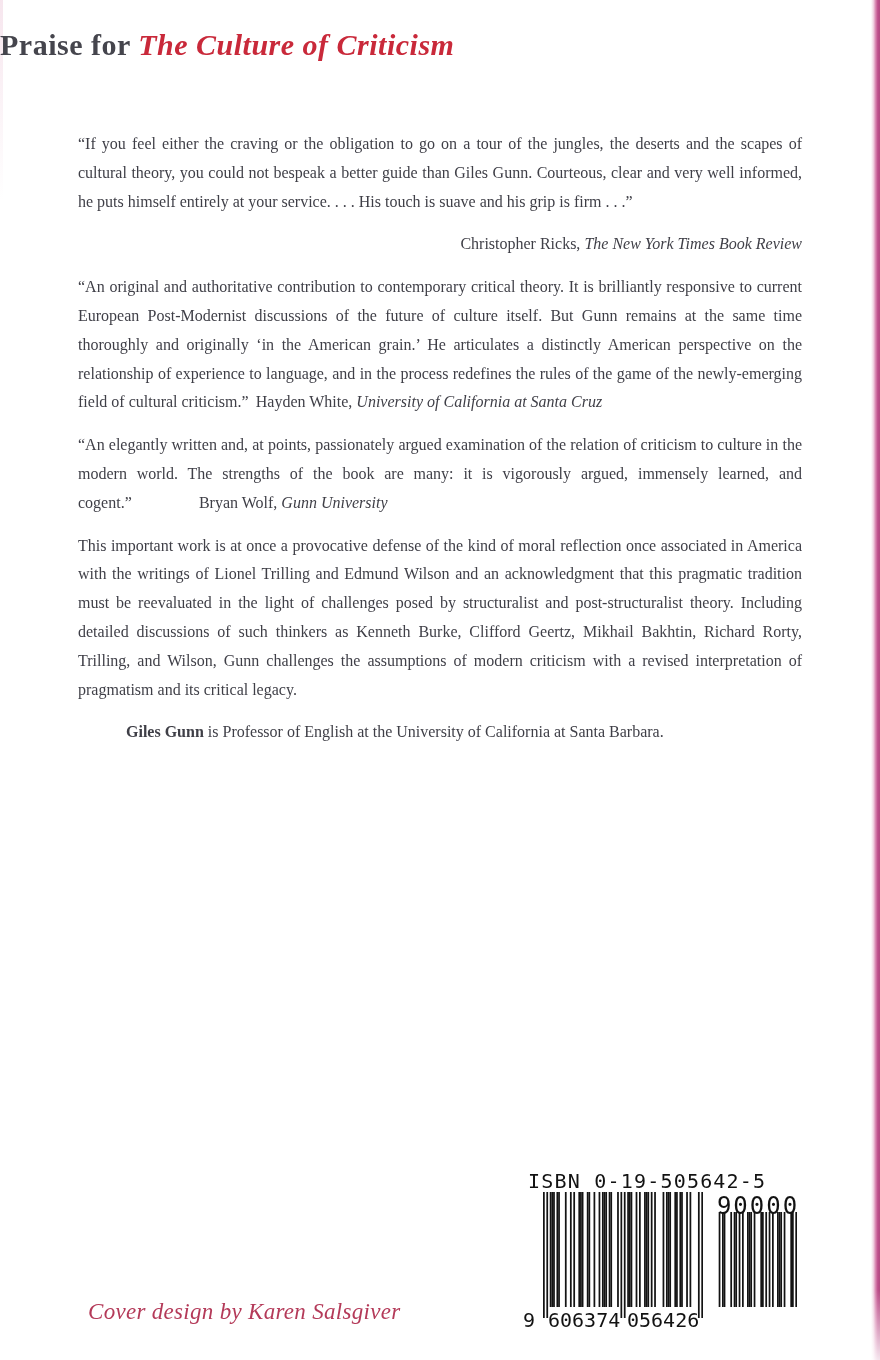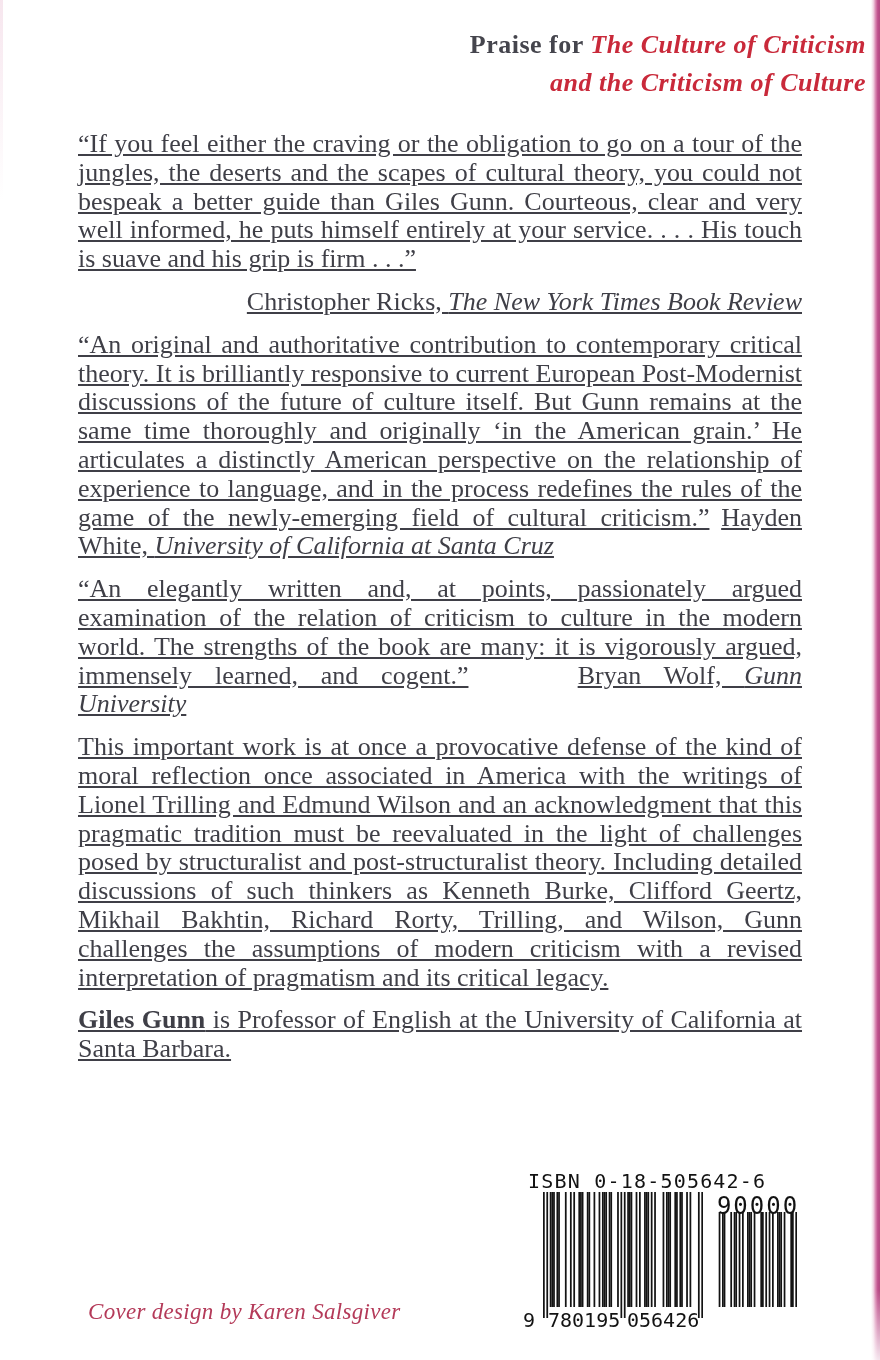--- a/index.html
+++ b/index.html
@@ -20,36 +20,35 @@
     background:linear-gradient(to bottom,rgba(255,255,255,0),rgba(255,255,255,0.85));
   }
   .edge-left{
     position:absolute;top:0;left:0;width:3px;height:200px;
     background:linear-gradient(to bottom,rgba(231,183,206,0.35),rgba(231,183,206,0));
   }
 
   
   .title{
     position:absolute;top:26px;left:0;width:866px;
-    text-align:right;font-weight:bold;font-size:26px;line-height:38px;
+    text-align:left;font-weight:bold;font-size:30px;line-height:38px;
     color:#45454d;letter-spacing:0.5px;
   }
   .title .work{color:var(--accent,#c9293a);font-style:italic;}
 
   
   .content{
     position:absolute;left:78px;top:130px;width:724px;
-    font-size:26px;line-height:28.8px;color:#3f3f47;
+    font-size:16px;line-height:28.8px;color:#3f3f47;
     text-align:justify;
-    text-decoration:underline;
   }
   .content p{margin:0 0 14px 0;}
   .content p.attribution{text-align:right;margin-top:8px;}
   .content .i{font-style:italic;}
-  .content .b{font-weight:bold;}
+  .content .b{font-weight:bold;margin-left:48px;}
   .content .pad{padding-left:4.2em;}
   .content .padsm{padding-left:0.45em;}
 
   
   .credit{
     position:absolute;left:88px;top:1299px;
     font-style:italic;font-size:23px;color:var(--credit,#b43a59);
     letter-spacing:0.3px;
   }
 
@@ -78,34 +77,33 @@
 <body>
 
 <div class="cover">
 
   <div class="edge-left"></div>
   <div class="edge-right"></div>
   <div class="edge-right-fade"></div>
 
   <div class="title">
     <span>Praise for </span><span class="work">The Culture of Criticism</span><br>
-    <span class="work">and the Criticism of Culture</span>
   </div>
 
   <div class="content">
     <p><span>“If you feel either the craving or the obligation to go on a tour of the jungles, the deserts and the scapes of cultural theory, you could not bespeak a better guide than Giles Gunn. Courteous, clear and very well informed, he puts himself entirely at your service. . . . His touch is suave and his grip is firm . . .”</span></p>
     <p class="attribution"><span>Christopher Ricks, </span><span class="i">The New York Times Book Review</span></p>
     <p><span>“An original and authoritative contribution to contemporary critical theory. It is brilliantly responsive to current European Post-Modernist discussions of the future of culture itself. But Gunn remains at the same time thoroughly and originally ‘in the American grain.’ He articulates a distinctly American perspective on the relationship of experience to language, and in the process redefines the rules of the game of the newly-emerging field of cultural criticism.”</span><span class="padsm">Hayden White, </span><span class="i">University of California at Santa Cruz</span></p>
     <p><span>“An elegantly written and, at points, passionately argued examination of the relation of criticism to culture in the modern world. The strengths of the book are many: it is vigorously argued, immensely learned, and cogent.”</span><span class="pad">Bryan Wolf, </span><span class="i">Gunn University</span></p>
     <p><span>This important work is at once a provocative defense of the kind of moral reflection once associated in America with the writings of Lionel Trilling and Edmund Wilson and an acknowledgment that this pragmatic tradition must be reevaluated in the light of challenges posed by structuralist and post-structuralist theory. Including detailed discussions of such thinkers as Kenneth Burke, Clifford Geertz, Mikhail Bakhtin, Richard Rorty, Trilling, and Wilson, Gunn challenges the assumptions of modern criticism with a revised interpretation of pragmatism and its critical legacy.</span></p>
     <p><span class="b">Giles Gunn</span><span> is Professor of English at the University of California at Santa Barbara.</span></p>
   </div>
 
   <div class="barcode-block">
-    <div class="isbn-label">ISBN 0-18-505642-6</div>
+    <div class="isbn-label">ISBN 0-19-505642-5</div>
     <svg class="ean13-svg" id="ean13" width="160" height="152" viewBox="0 0 160 152">
         <rect x="0.00" y="0" width="1.74" height="126" fill="#131313"></rect>
         <rect x="3.37" y="0" width="1.74" height="126" fill="#131313"></rect>
         <rect x="6.74" y="0" width="1.74" height="115" fill="#131313"></rect>
         <rect x="8.42" y="0" width="1.74" height="115" fill="#131313"></rect>
         <rect x="10.11" y="0" width="1.74" height="115" fill="#131313"></rect>
         <rect x="13.47" y="0" width="1.74" height="115" fill="#131313"></rect>
         <rect x="15.16" y="0" width="1.74" height="115" fill="#131313"></rect>
         <rect x="21.89" y="0" width="1.74" height="115" fill="#131313"></rect>
         <rect x="26.95" y="0" width="1.74" height="115" fill="#131313"></rect>
@@ -170,20 +168,20 @@
         <rect x="60.00" y="0" width="1.73" height="95" fill="#131313"></rect>
         <rect x="61.67" y="0" width="1.73" height="95" fill="#131313"></rect>
         <rect x="63.33" y="0" width="1.73" height="95" fill="#131313"></rect>
         <rect x="66.67" y="0" width="1.73" height="95" fill="#131313"></rect>
         <rect x="73.33" y="0" width="1.73" height="95" fill="#131313"></rect>
         <rect x="75.00" y="0" width="1.73" height="95" fill="#131313"></rect>
         <rect x="78.33" y="0" width="1.73" height="95" fill="#131313"></rect>
       </svg>
     <div class="ean-digits">
       <span class="ean-first">9</span>
-      <span class="ean-g1">780195</span>
+      <span class="ean-g1">606374</span>
       <span class="ean-g2">056426</span>
     </div>
   </div>
 
   <div class="credit">Cover design by Karen Salsgiver</div>
 
 </div>
 
 </body></html>

